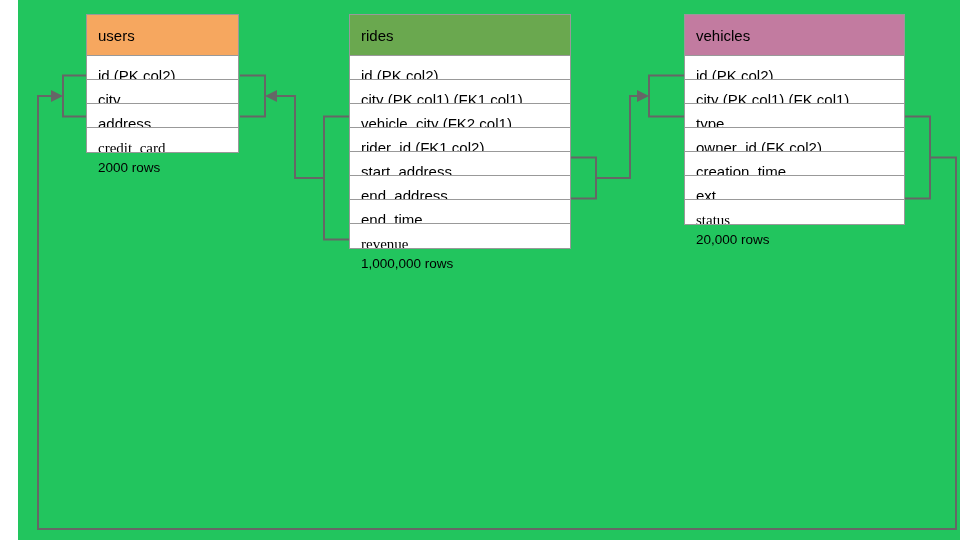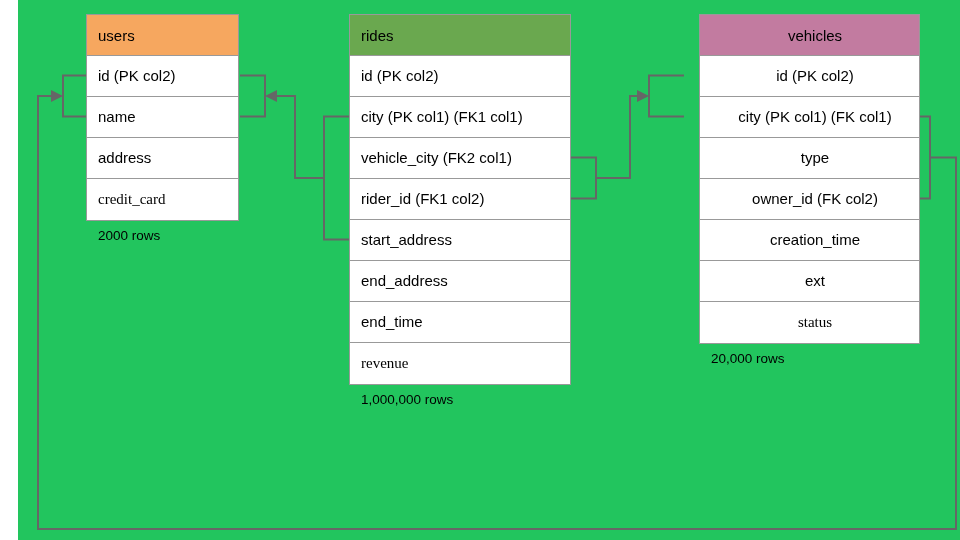--- a/index.html
+++ b/index.html
@@ -20,32 +20,32 @@
   }
   .tbl {
     position: absolute;
     top: 14px;
     background: #ffffff;
     border: 1px solid #999999;
     box-sizing: border-box;
   }
   .t-users    { left: 68px;  width: 153px; }
   .t-rides    { left: 331px; width: 222px; }
-  .t-vehicles { left: 681px; width: 221px; text-align: center; }
+  .t-vehicles { left: 666px; width: 221px; }
   .hdr {
     height: 41px;
     line-height: 41px;
     padding-left: 11px;
     font-size: 15px;
     color: #000000;
     border-bottom: 1px solid #999999;
     box-sizing: border-box;
   }
   .row {
-    height: 41px;
+    height: 24px;
     line-height: 40px;
     padding-left: 11px;
     font-size: 15px;
     color: #000000;
     border-bottom: 1px solid #999999;
     box-sizing: border-box;
     white-space: nowrap;
     overflow: hidden;
   }
   .row:last-child { border-bottom: none; font-family: Liberation Serif, serif; }
@@ -84,21 +84,21 @@
       <polyline points="68,75.5 45,75.5 45,116.5 68,116.5" fill="none" stroke-width="2" stroke="#666666"></polyline>
       <polyline points="912,157.5 938,157.5 938,529 20,529 20,96 34,96" fill="none" stroke-width="2" stroke="#666666"></polyline>
       <polygon points="45,96 33,90 33,102" fill="#666666"></polygon>
     </g>
   </svg>
 
   <div class="tbl t-users">
     <div class="hdr" style="background: rgb(246, 167, 95);">users</div>
     <div class="rows">
         <div class="row">id (PK col2)</div>
-        <div class="row">name</div>
+        <div class="row">city</div>
         <div class="row">address</div>
         <div class="row">credit_card</div>
       </div>
     <div class="caption">2000 rows</div>
   </div>
 
   <div class="tbl t-rides">
     <div class="hdr" style="background: rgb(106, 168, 79);">rides</div>
     <div class="rows">
         <div class="row">id (PK col2)</div>

